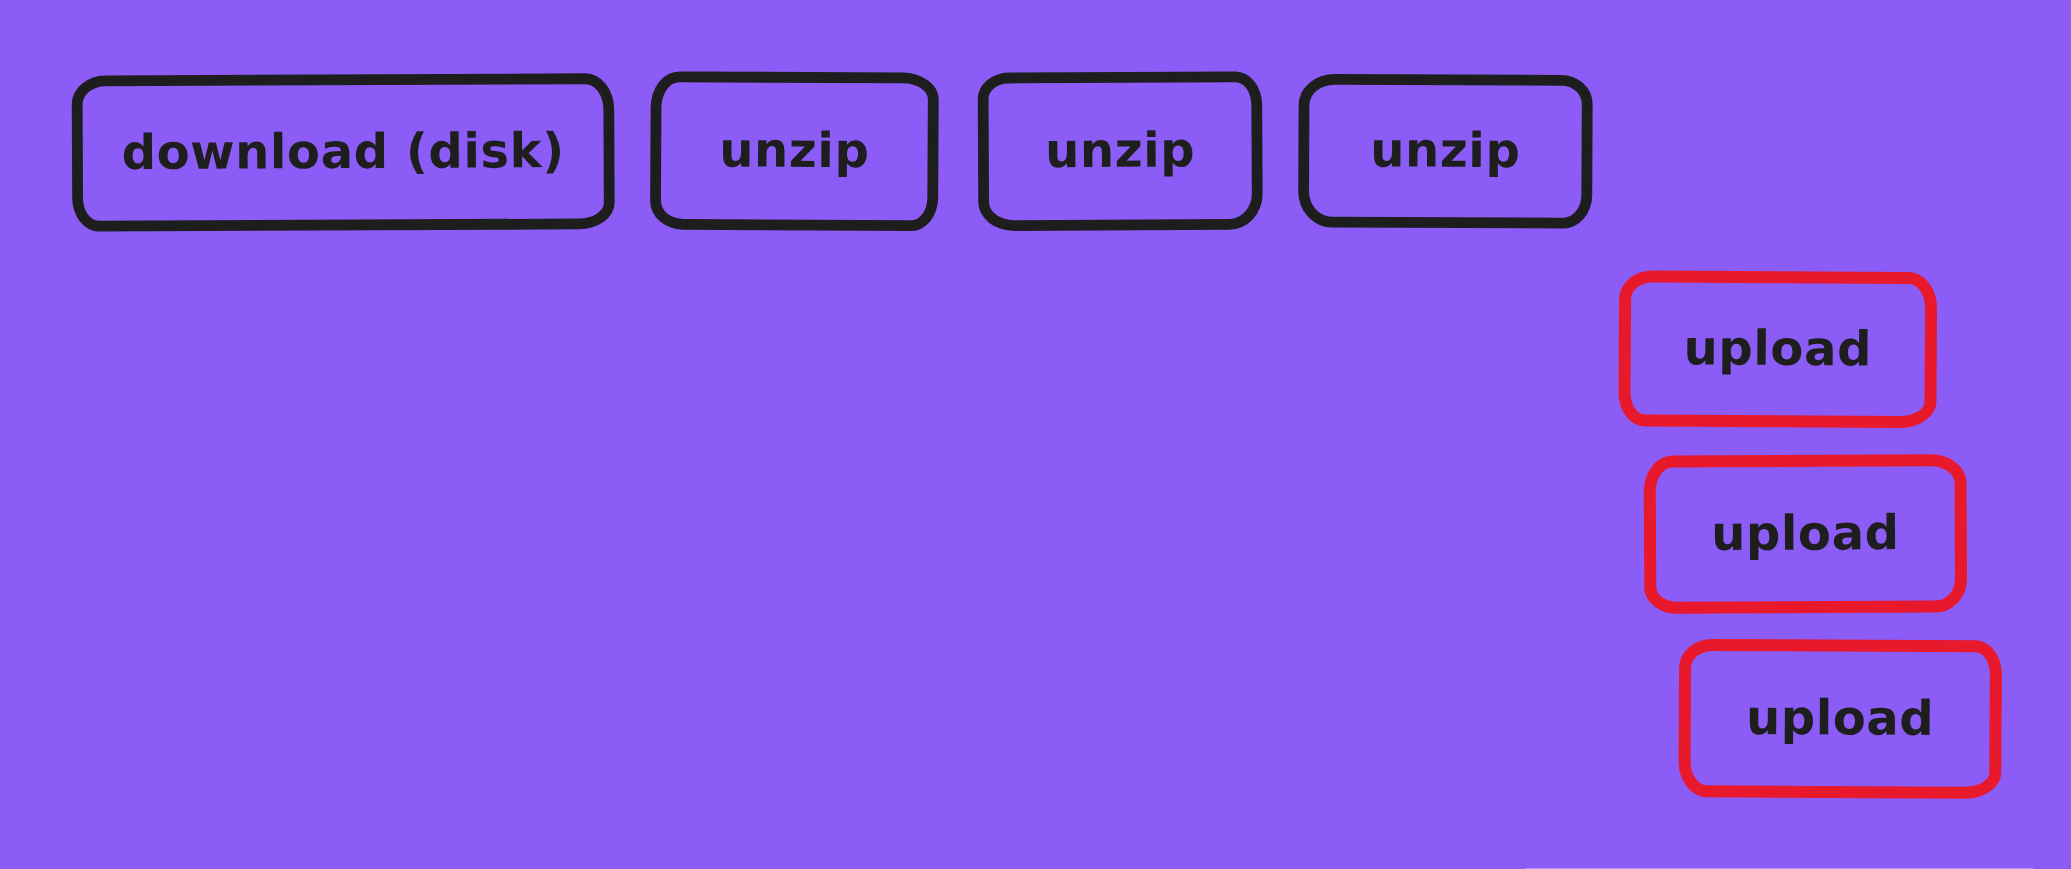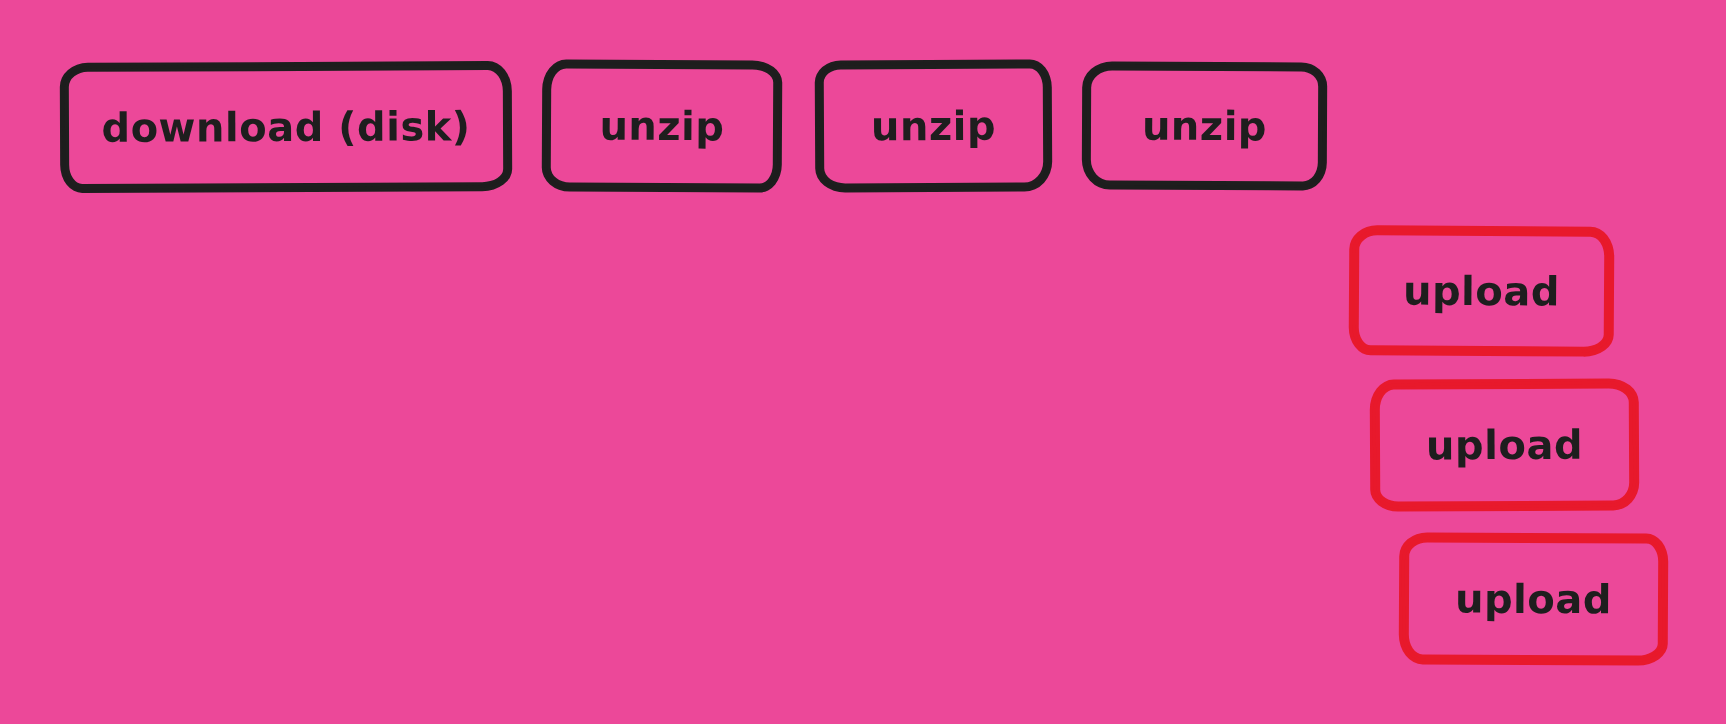--- a/index.html
+++ b/index.html
@@ -53,21 +53,21 @@
     font-weight: 700;
     color: #1e1e1e;
     letter-spacing: 0.5px;
     white-space: nowrap;
     user-select: none;
   }
 </style>
 </head>
 <body>
 
-<div class="canvas" style="background: #ec4899;">
+<div class="canvas" style="background: #8b5cf6;">
 
   <div class="node n0" style="left: 60px; top: 62px; width: 452px; height: 130px; border-color: rgb(30, 30, 30);">
     <span class="node-label">download (disk)</span>
   </div>
 
   <div class="node n1" style="left: 542px; top: 60px; width: 240px; height: 132px; border-color: rgb(30, 30, 30);">
     <span class="node-label">unzip</span>
   </div>
 
   <div class="node n2" style="left: 815px; top: 60px; width: 237px; height: 132px; border-color: rgb(30, 30, 30);">

